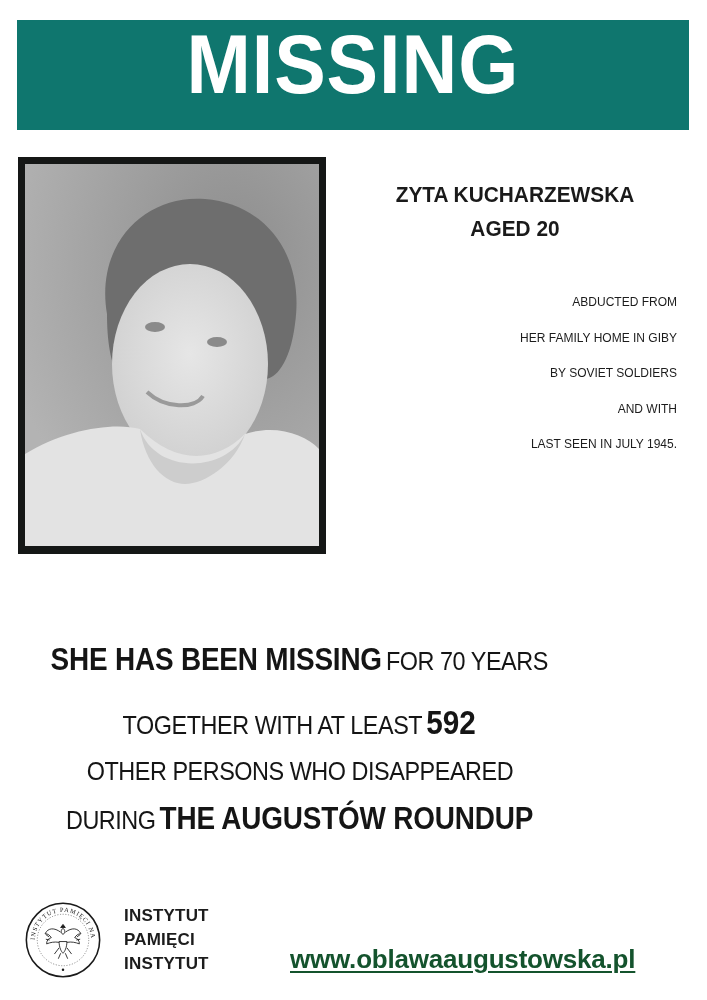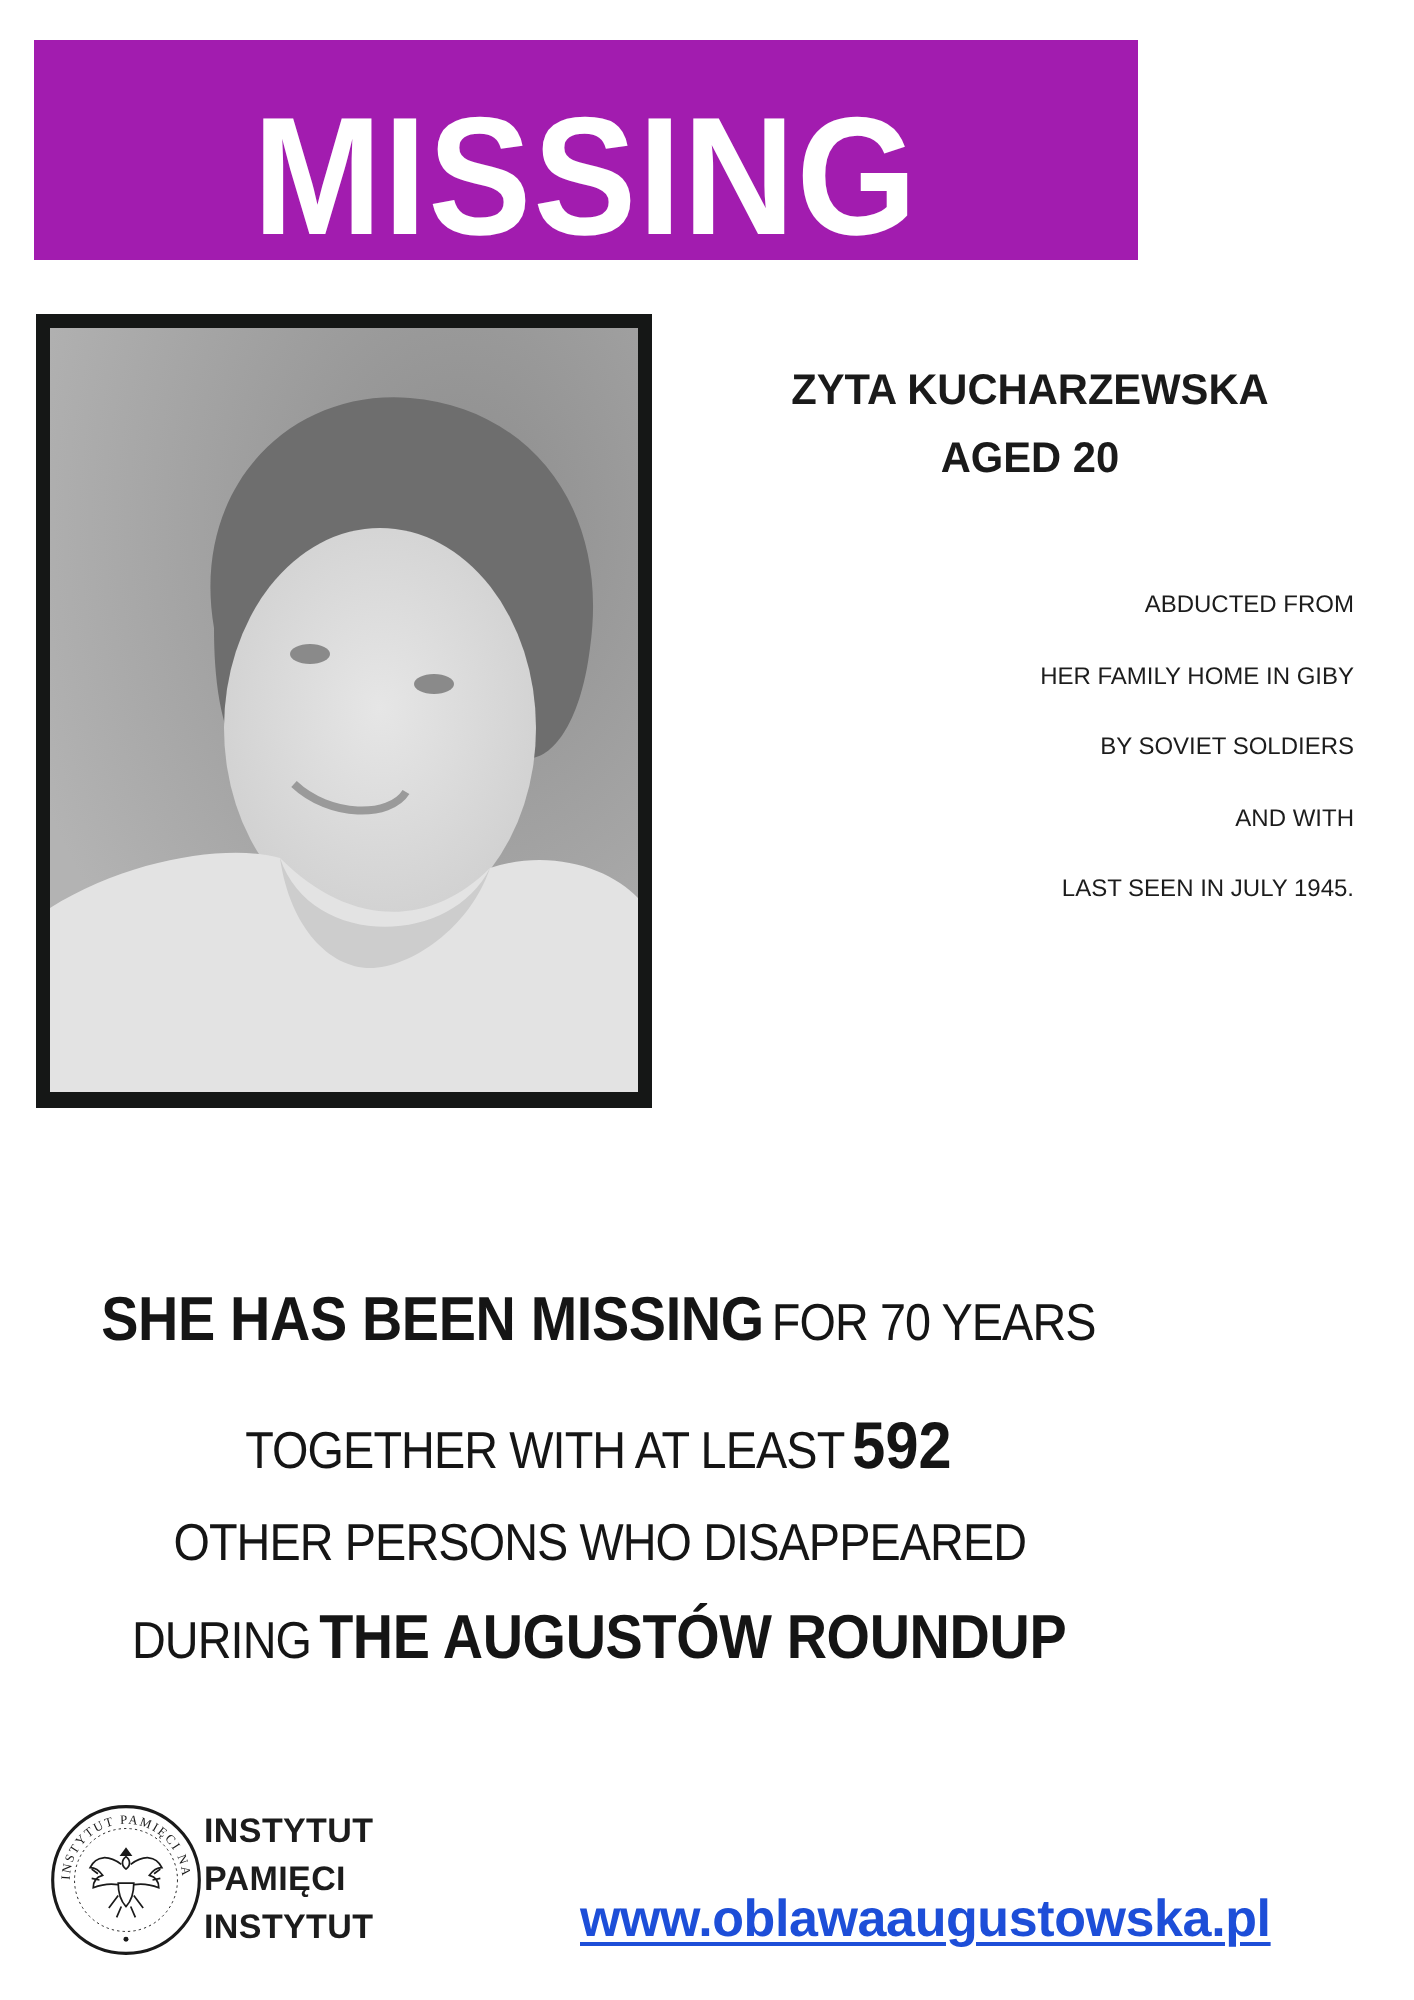--- a/index.html
+++ b/index.html
@@ -3,23 +3,23 @@
   <meta charset="utf-8">
   <style>
     * { margin: 0; padding: 0; box-sizing: border-box; }
     html, body {
       width: 707px; height: 1000px; background: #ffffff; overflow: hidden;
       font-family: "Liberation Sans", sans-serif; color: #1a1a1a;
     }
     .page { position: relative; width: 707px; height: 1000px; }
 
     .header-bar {
-      position: absolute; left: 17px; top: 20px; width: 552px; height: 110px;
-      background: #a21caf;
-      display: flex; align-items: flex-end; justify-content: center;
+      position: absolute; left: 17px; top: 20px; width: 672px; height: 110px;
+      background: #0f766e;
+      display: flex; align-items: flex-start; justify-content: center;
     }
     .header-title {
       color: #ffffff; font-weight: bold; font-size: 84px; letter-spacing: 1px;
       line-height: 1; transform: scaleX(0.92); margin-top: 2px;
     }
 
     .photo-frame {
       position: absolute; left: 18px; top: 157px; width: 308px; height: 397px;
       background: #151716; padding: 7px 7px 8px 7px;
     }
@@ -54,28 +54,28 @@
     .reg-md { font-size: 26px; letter-spacing: -0.5px; }
     .bold-num { font-weight: bold; font-size: 33px; }
     .inline-cond { display: inline-block; transform: scaleX(0.9); transform-origin: center; }
 
     .footer-logo {
       position: absolute; left: 24px; top: 890px; width: 230px; height: 100px;
       display: flex; align-items: center;
     }
     .seal { width: 78px; height: 78px; flex: 0 0 auto; }
     .logo-text {
-      font-weight: bold; font-size: 17px; line-height: 24px;
+      margin-left: 22px; font-weight: bold; font-size: 17px; line-height: 24px;
       color: #1c1c1c; letter-spacing: 0.2px;
     }
     .logo-text span { display: block; }
 
     .url {
       position: absolute; left: 290px; top: 944px;
-      font-weight: bold; font-size: 26px; color: #1d4ed8;
+      font-weight: bold; font-size: 26px; color: #14532d;
       text-decoration: underline; text-decoration-thickness: 2px; text-underline-offset: 3px;
       letter-spacing: -0.2px;
     }
   </style>
 </head>
 <body>
 
 <div class="page">
 
   <div class="header-bar">

